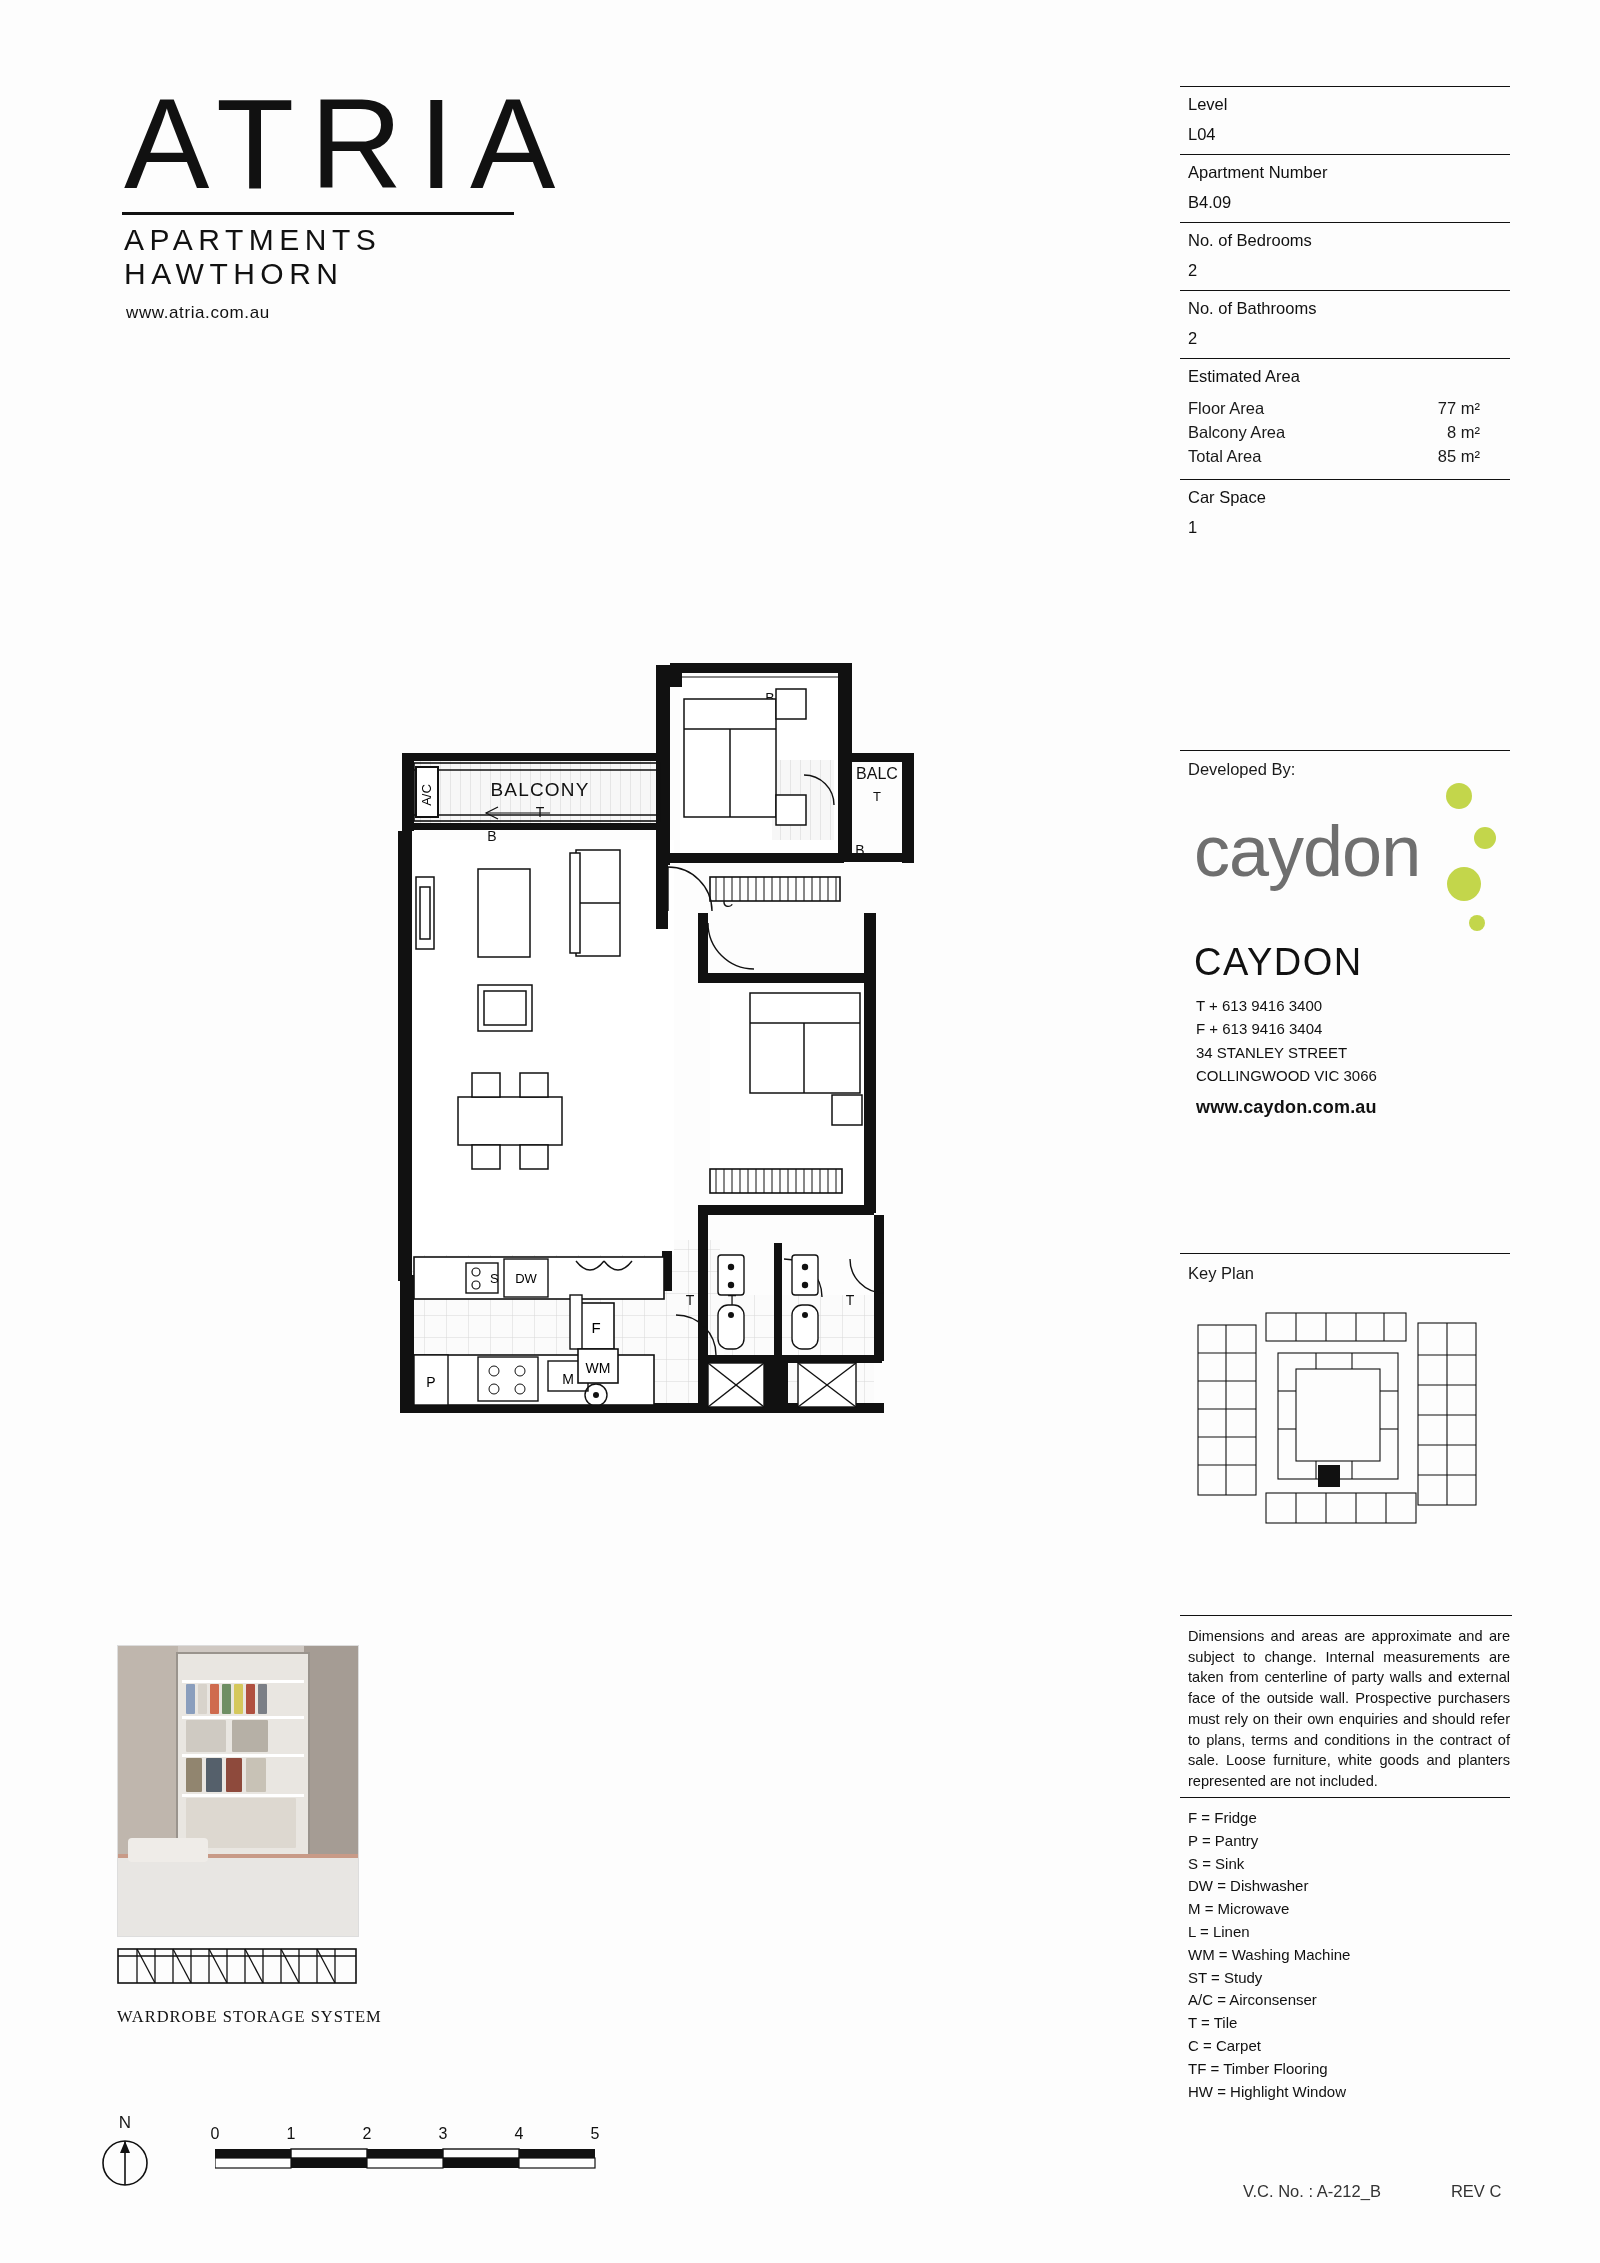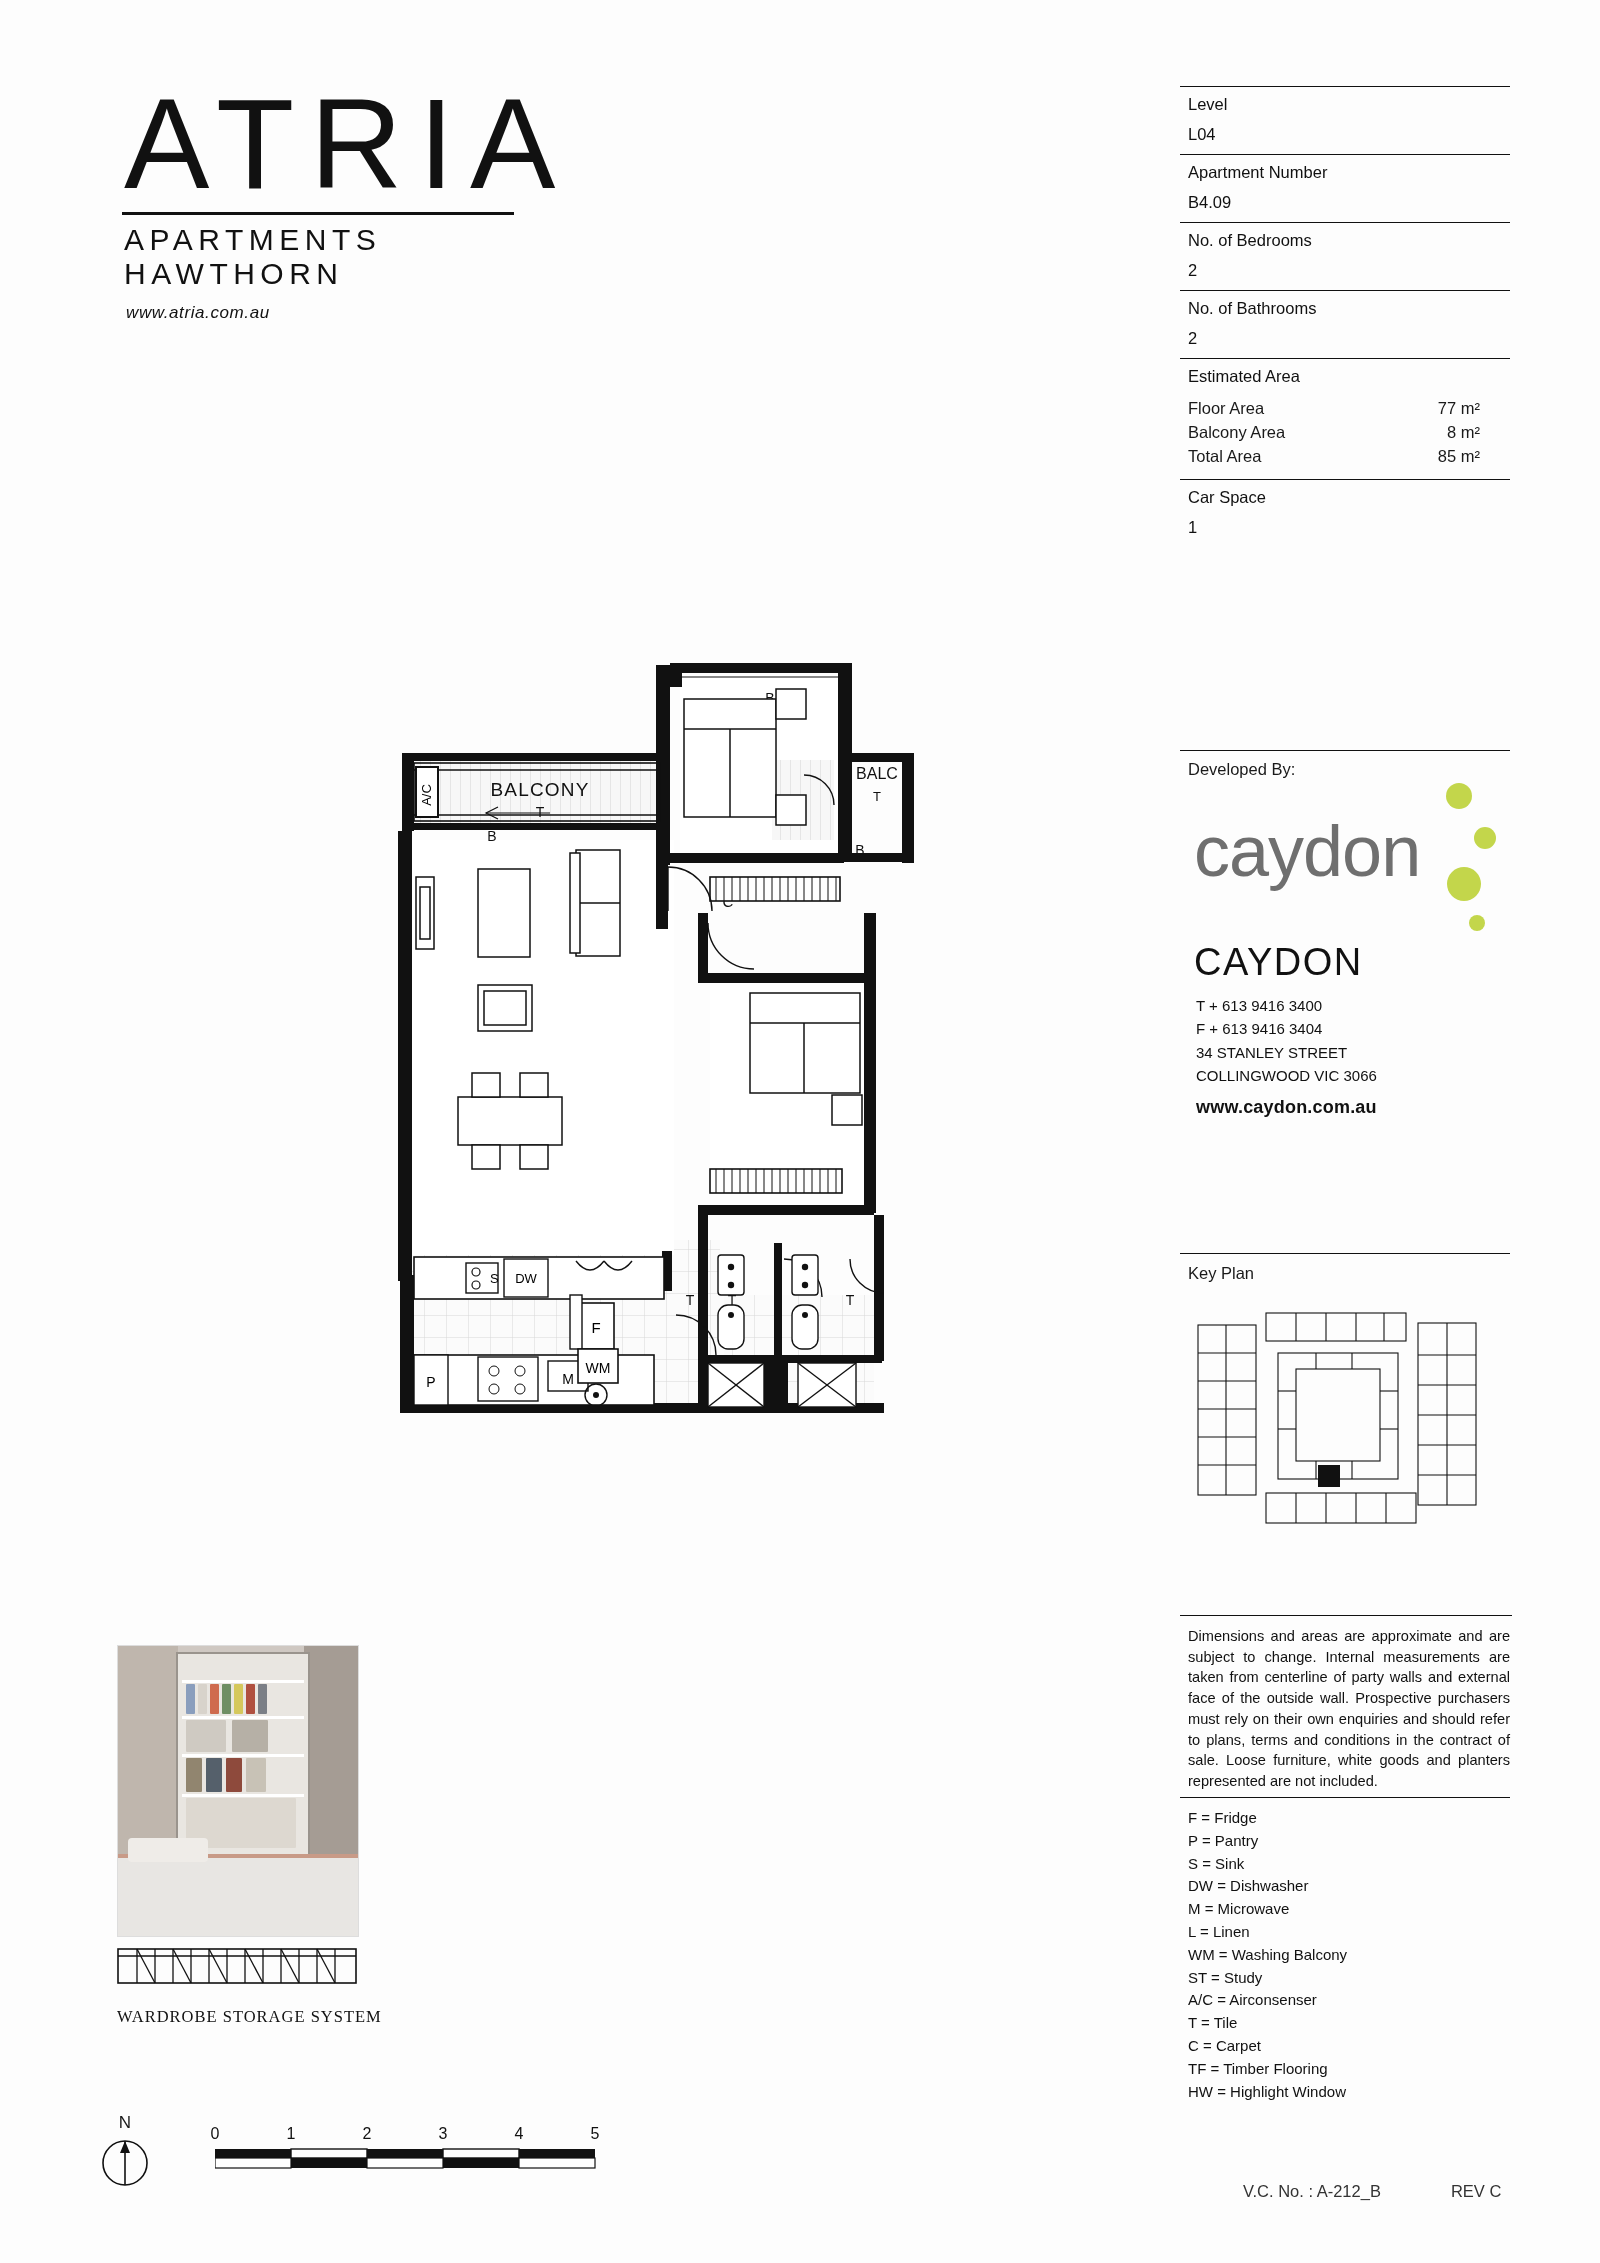--- a/index.html
+++ b/index.html
@@ -51,21 +51,20 @@
     color: #111;
     margin-left: 6px;
     font-weight: 400;
   }
   .brand-url {
     font-size: 17px;
     letter-spacing: 0.6px;
     color: #111;
     margin-top: 12px;
     margin-left: 8px;
-    font-style: italic;
   }
 
   
   .info-panel {
     position: absolute;
     left: 1180px;
     top: 86px;
     width: 330px;
   }
   .info-row {
@@ -390,21 +389,21 @@
 
   <div class="disclaimer">Dimensions and areas are approximate and are subject to change. Internal measurements are taken from centerline of party walls and external face of the outside wall. Prospective purchasers must rely on their own enquiries and should refer to plans, terms and conditions in the contract of sale. Loose furniture, white goods and planters represented are not included.</div>
 
   <div class="legend">
     <div>F = Fridge</div>
     <div>P = Pantry</div>
     <div>S = Sink</div>
     <div>DW = Dishwasher</div>
     <div>M = Microwave</div>
     <div>L = Linen</div>
-    <div>WM  = Washing Balcony</div>
+    <div>WM  = Washing Machine</div>
     <div>ST = Study</div>
     <div>A/C = Airconsenser</div>
     <div>T = Tile</div>
     <div>C = Carpet</div>
     <div>TF = Timber Flooring</div>
     <div>HW = Highlight Window</div>
   </div>
 
   <div class="footer">
     <span>V.C. No. : A-212_B</span>

